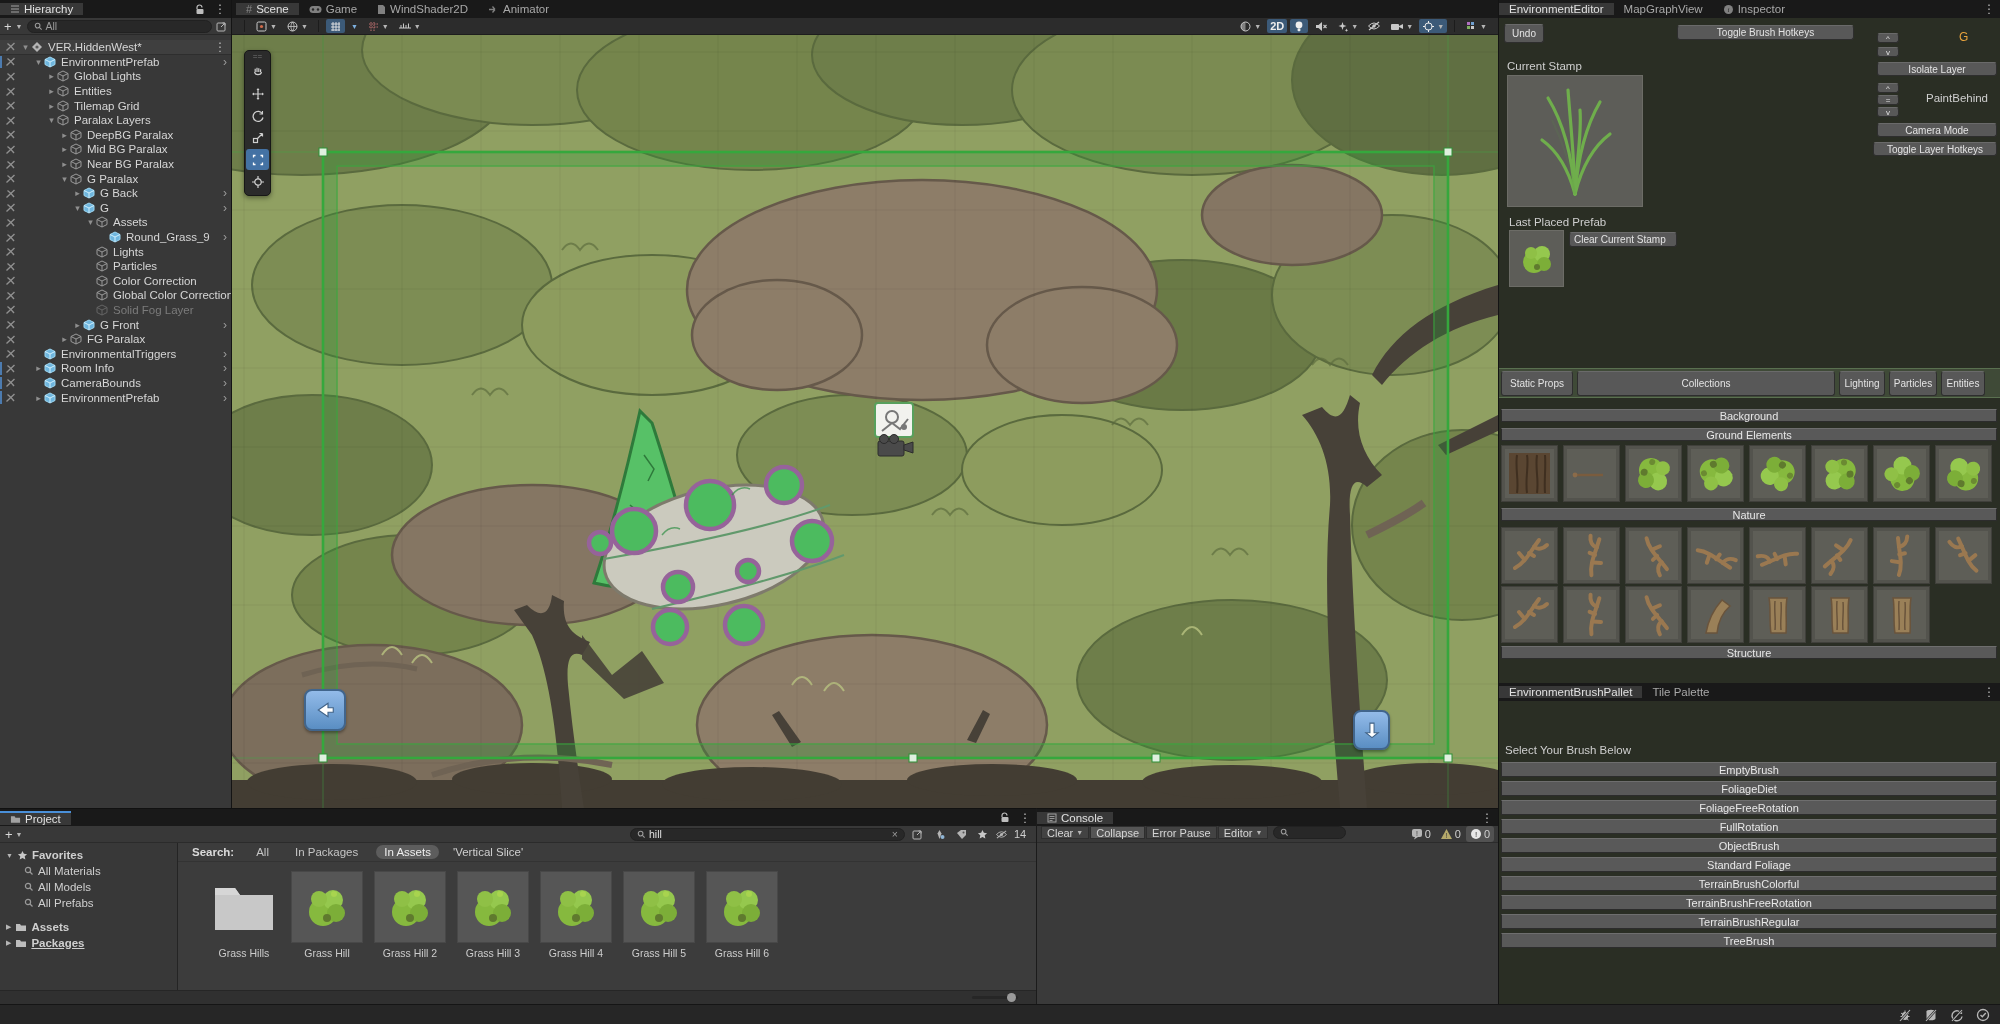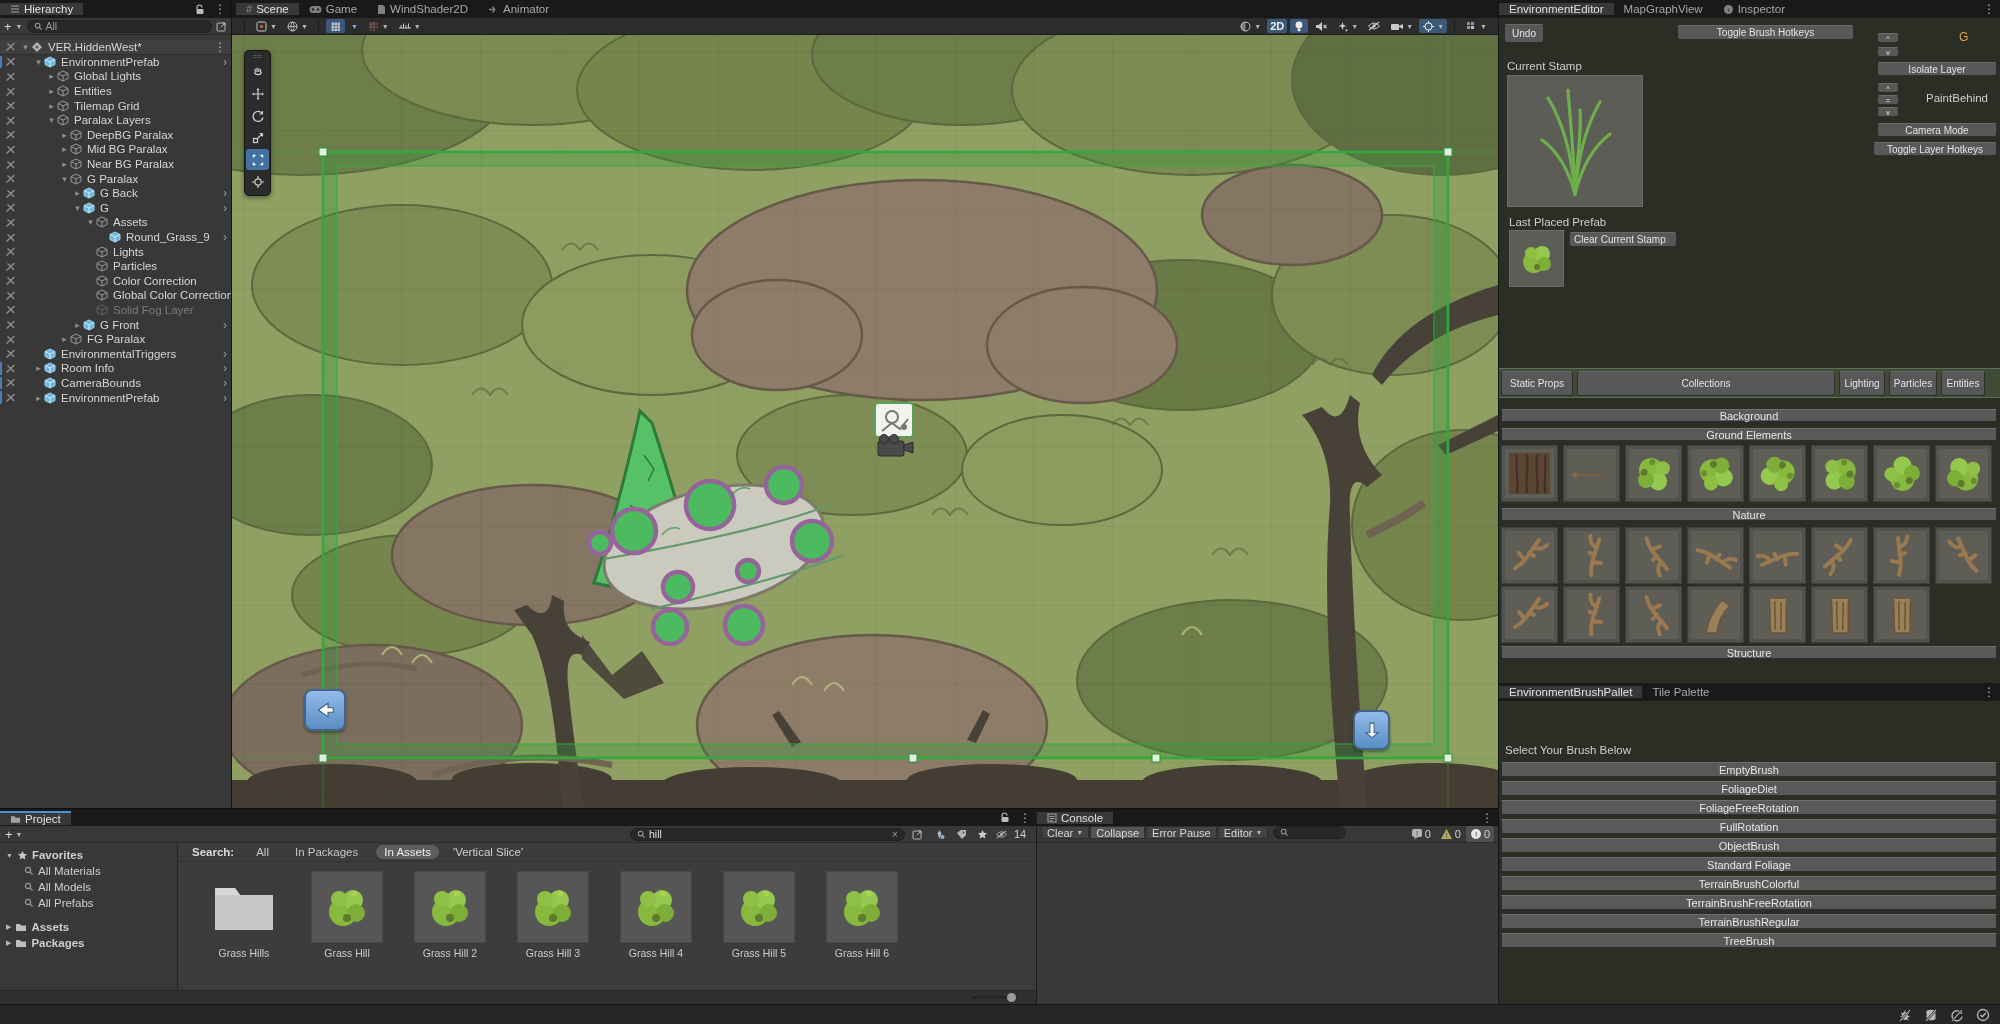--- a/index.html
+++ b/index.html
@@ -67,21 +67,21 @@
   #project .tabbar { height:17px; }
   #project .tab.active { border-top:2px solid #4a90d9; }
   #project .toolbar { position:absolute; top:17px; left:0; right:0; height:17px; background:#383838; border-bottom:1px solid #2b2b2b; display:flex; align-items:center; padding:0 5px; }
   #proj-body { position:absolute; top:34px; left:0; right:0; bottom:14px; display:flex; }
   #proj-tree { width:178px; background:#383838; border-right:1px solid #242424; padding-top:4px; }
   .pt-row { height:16px; display:flex; align-items:center; gap:4px; padding-left:6px; color:#cfcfcf; font-size:11.5px; }
   #proj-results { flex:1; background:#3c3c3c; position:relative; }
   #results-head { height:19px; border-bottom:1px solid #333; display:flex; align-items:center; gap:14px; padding-left:14px; font-size:11.5px; color:#cfcfcf; }
   .filter { color:#c5c5c5; padding:1px 8px; }
   .filter.pill { background:#5d5d5d; border-radius:9px; color:#eee; }
-  #results-grid { display:flex; gap:31px; padding:9px 0 0 30px;text-align:center; }
+  #results-grid { display:flex; gap:11px; padding:9px 0 0 30px;text-align:center; }
   .result-item { width:72px; display:flex; flex-direction:column; align-items:center; gap:4px; }
   .result-thumb { width:72px; height:72px; display:flex; align-items:center; justify-content:center; }
   .result-thumb.gray { background:#565656; border:1px solid #484848; }
   .result-label { font-size:10.5px; color:#cccccc; white-space:nowrap; }
   #proj-bottom { position:absolute; left:0; right:0; bottom:0; height:14px; background:#303030; border-top:1px solid #262626; display:flex; align-items:center; justify-content:flex-end; padding-right:18px; }
 
   
   #console { position:absolute; left:1036px; top:808px; width:462px; height:196px; background:#383838; border-top:1px solid #111; border-left:1px solid #1b1b1b; }
   #console .tabbar { height:17px; }
   #console .toolbar { position:absolute; top:17px; left:0; right:0; height:17px; background:#383838; border-bottom:1px solid #2b2b2b; display:flex; padding:0 4px; gap:1px; font-size:11px; }
@@ -1434,21 +1434,21 @@
               </span>
               <span style="font-weight: bold;">Assets</span>
             </div>
             <div class="pt-row">
               <span class="caret" style="font-size: 7px;">▶</span>
               <span class="ticon">
                 <svg width="12" height="10" viewBox="0 0 12 10">
                   <path d="M1 2h4l1 1.5h5V9H1Z" fill="#bdbdbd"></path>
                 </svg>
               </span>
-              <span style="font-weight: bold;">Packages</span>
+              <span style="font-weight: bold; text-decoration: underline;">Packages</span>
             </div>
           </div>
       </div>
       <div id="proj-results">
         <div id="results-head">
           <span style="font-weight:bold;color:#dadada;">Search:</span>
           <span id="filter-row" style="display:flex;gap:10px;align-items:center;">
               <span class="filter">All</span>
               <span class="filter">In Packages</span>
               <span class="filter pill">In Assets</span>

